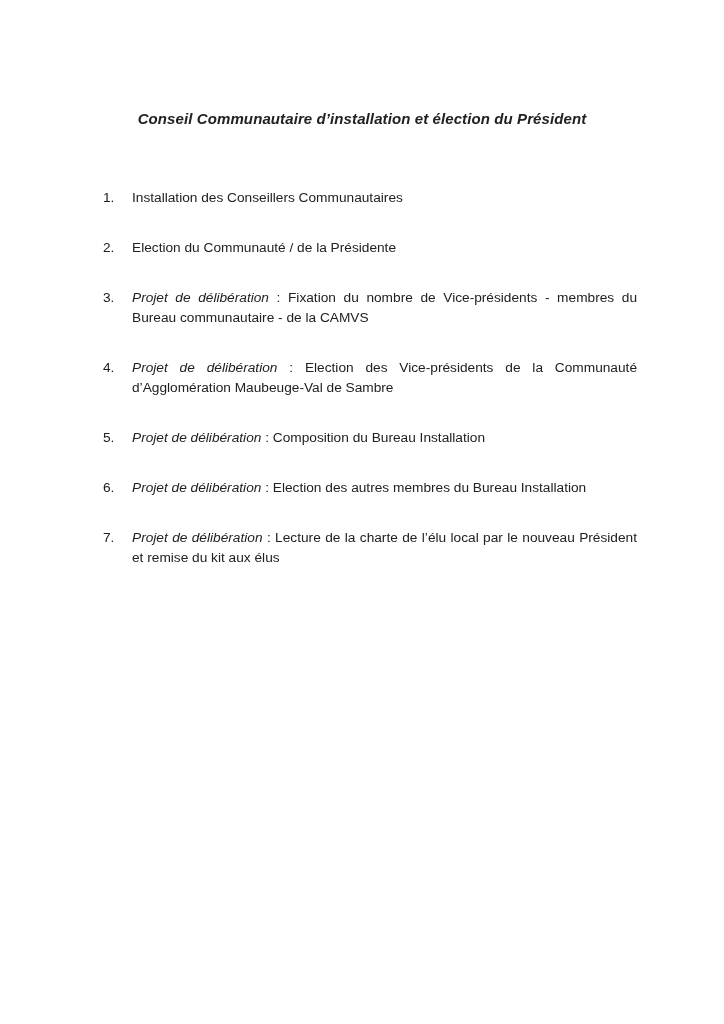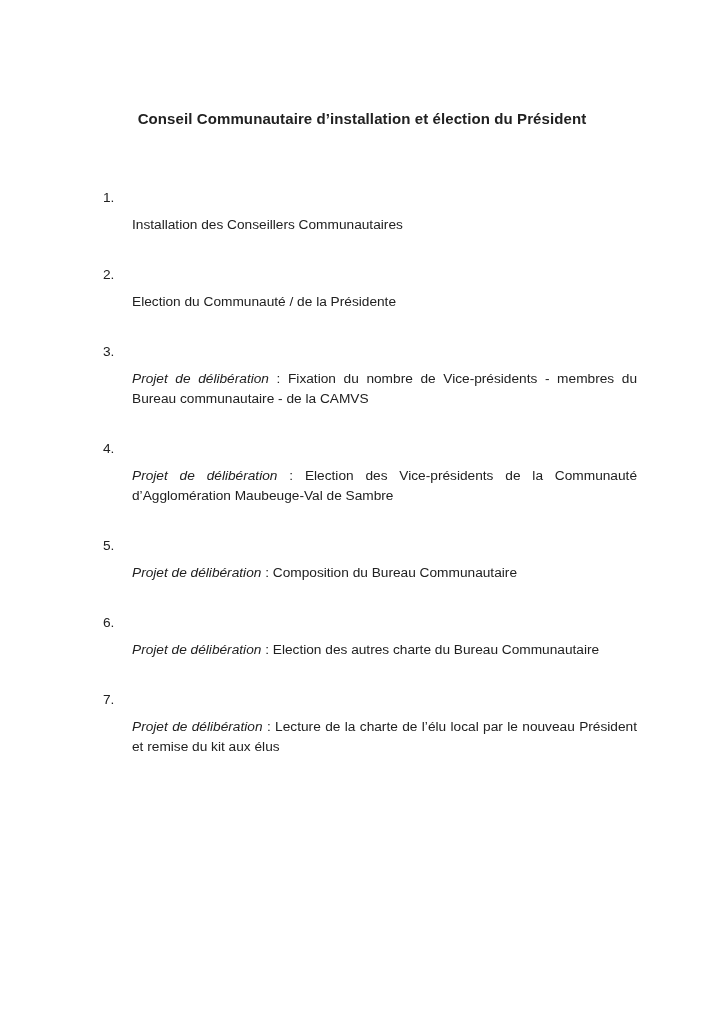--- a/index.html
+++ b/index.html
@@ -18,40 +18,40 @@
     position: relative;
     background: #ffffff;
   }
   .doc-title {
     margin: 110px 0 0 0;
     text-align: center;
     font-size: 15px;
     font-weight: 700;
     line-height: 18px;
     letter-spacing: 0.1px;
+    font-style: italic;
   }
   .agenda {
     list-style: none;
     margin: 60px 0 0 0;
     padding: 0 87px 0 103px; 
   }
   .agenda li {
     display: flex;
     align-items: flex-start;
     font-size: 13.7px;
     line-height: 20px;
     margin-bottom: 30px;
   }
   .agenda .num {
     flex: 0 0 29px; 
   }
   .agenda .txt {
     flex: 1;
     text-align: justify;
-    margin-top: 27px;
   }
   .agenda .txt em { }
 </style>
 </head>
 <body>
 
 <div class="page">
 
   <h1 class="doc-title">Conseil Communautaire d’installation et élection du Président</h1>
 
@@ -72,26 +72,26 @@
       <div class="txt"><em>Projet de délibération</em><span> : Fixation du nombre de Vice-présidents - membres du Bureau communautaire - de la CAMVS</span></div>
     </li>
 
     <li>
       <span class="num">4.</span>
       <div class="txt"><em>Projet de délibération</em><span> : Election des Vice-présidents de la Communauté d’Agglomération Maubeuge-Val de Sambre</span></div>
     </li>
 
     <li>
       <span class="num">5.</span>
-      <div class="txt"><em>Projet de délibération</em><span> : Composition du Bureau Communautaire</span></div>
+      <div class="txt"><em>Projet de délibération</em><span> : Composition du Bureau Installation</span></div>
     </li>
 
     <li>
       <span class="num">6.</span>
-      <div class="txt"><em>Projet de délibération</em><span> : Election des autres charte du Bureau Communautaire</span></div>
+      <div class="txt"><em>Projet de délibération</em><span> : Election des autres membres du Bureau Installation</span></div>
     </li>
 
     <li>
       <span class="num">7.</span>
       <div class="txt"><em>Projet de délibération</em><span> : Lecture de la charte de l’élu local par le nouveau Président et remise du kit aux élus</span></div>
     </li>
 
   </ol>
 
 </div>

